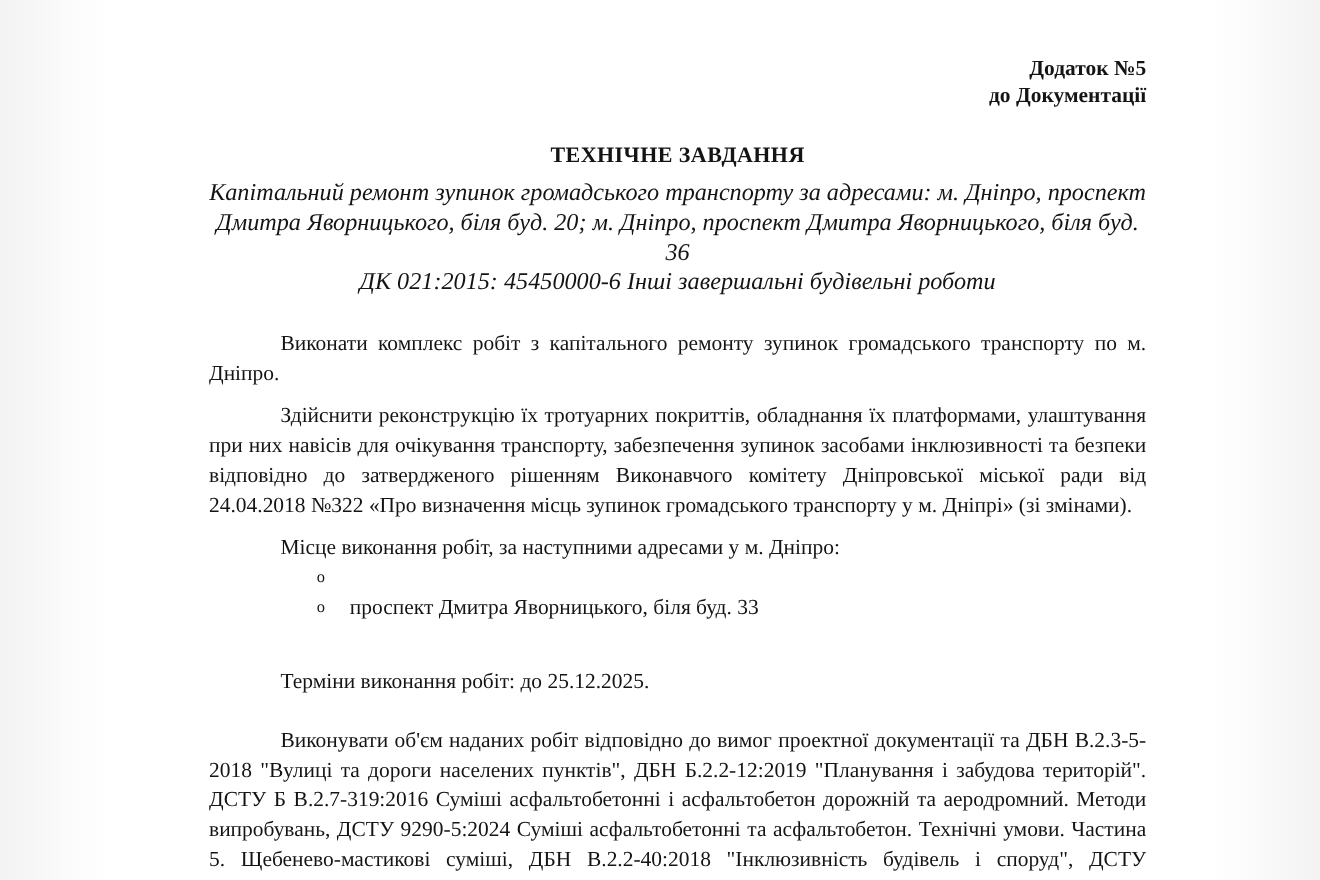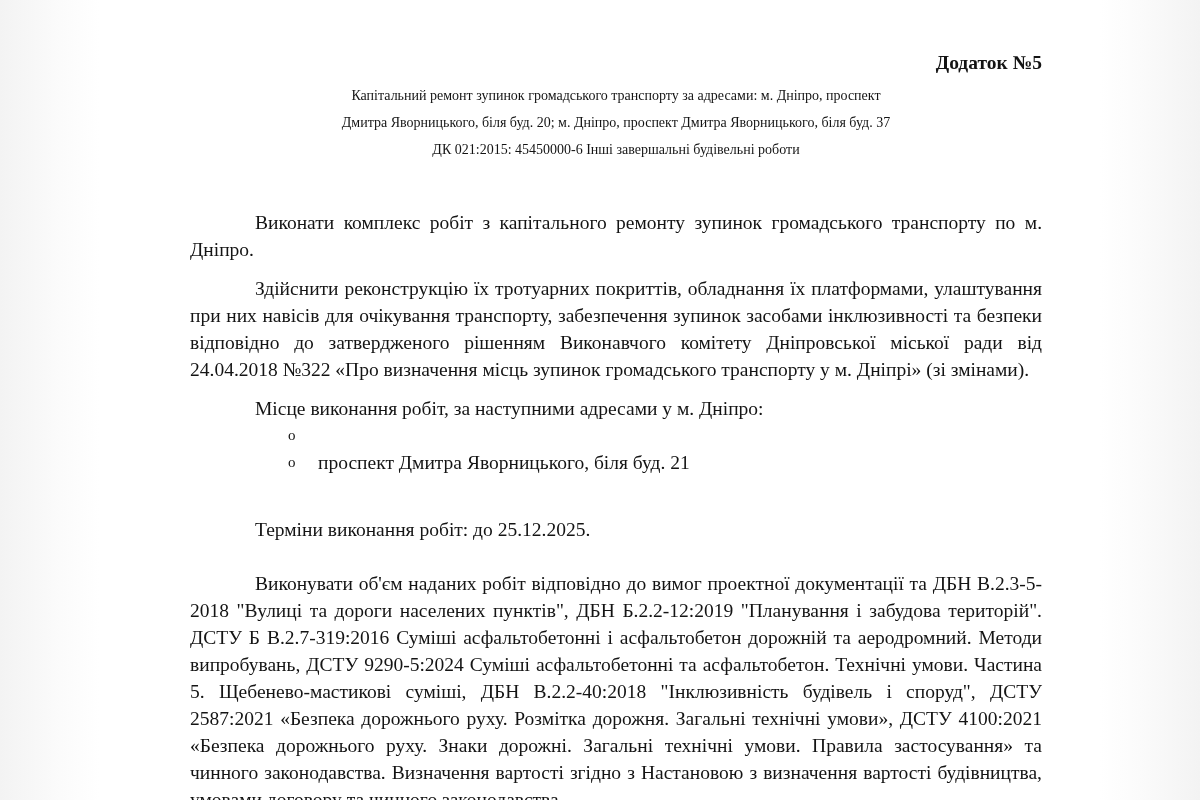--- a/index.html
+++ b/index.html
@@ -61,37 +61,38 @@
   
   .title-block { text-align: center; }
   .doc-title {
     font-weight: bold;
     font-size: 20px;
     letter-spacing: 0.4px;
     margin-top: 28px;
     line-height: 26px;
   }
   .subtitle {
-    font-size: 14px;
+    font-size: 22px;
     line-height: 27px;
     margin-top: 7px;
+    font-style: italic;
   }
   .subtitle .ln { display: block; }
 
   
   .para {
     font-size: 19.5px;
     line-height: 27px;
     text-align: justify;
     text-justify: inter-word;
     text-indent: 65px;
     margin: 0;
     hyphens: none;
   }
-  .para.first { margin-top: 46px; }
+  .para.first { margin-top: 30px; }
   .para.tight { margin-top: 12px; }
   .para.no-justify { text-align: left; }
   .para.spaced-top { margin-top: 40px; }
 
   
   .bullets {
     list-style: none;
     margin: 0;
     padding: 0;
     font-size: 19.5px;
@@ -117,43 +118,45 @@
 <body>
 
 <div class="gutter left"></div>
 <div class="gutter right"></div>
 
 <div class="page">
   <div class="content">
 
     <div class="doc-header">
       <div>Додаток №5</div>
+      <div>до Документації</div>
     </div>
 
     <div class="title-block">
+      <div class="doc-title">ТЕХНІЧНЕ ЗАВДАННЯ</div>
       <div class="subtitle">
         <span class="ln">Капітальний ремонт зупинок громадського транспорту за адресами: м. Дніпро, проспект</span>
-        <span class="ln">Дмитра Яворницького, біля буд. 20; м. Дніпро, проспект Дмитра Яворницького, біля буд. 37</span>
+        <span class="ln">Дмитра Яворницького, біля буд. 20; м. Дніпро, проспект Дмитра Яворницького, біля буд. 36</span>
         <span class="ln">ДК 021:2015: 45450000-6 Інші завершальні будівельні роботи</span>
       </div>
     </div>
 
     <p class="para first">Виконати комплекс робіт з капітального ремонту зупинок громадського транспорту по м. Дніпро.</p>
 
     <p class="para tight">Здійснити реконструкцію їх тротуарних покриттів, обладнання їх платформами, улаштування при них навісів для очікування транспорту, забезпечення зупинок засобами інклюзивності та безпеки відповідно до затвердженого рішенням Виконавчого комітету Дніпровської міської ради від 24.04.2018 №322 «Про визначення місць зупинок громадського транспорту у м. Дніпрі» (зі змінами).</p>
 
     <p class="para tight no-justify">Місце виконання робіт, за наступними адресами у м. Дніпро:</p>
 
     <ul class="bullets">
       <li>
         <span class="bullet-marker">o</span>
       </li>
       <li>
         <span class="bullet-marker">o</span>
-        <span class="bullet-text">проспект Дмитра Яворницького, біля буд. 21</span>
+        <span class="bullet-text">проспект Дмитра Яворницького, біля буд. 33</span>
       </li>
     </ul>
 
     <p class="para spaced-top no-justify">Терміни виконання робіт: до 25.12.2025.</p>
 
     <div class="final-block">
       <p class="para">Виконувати об'єм наданих робіт відповідно до вимог проектної документації та ДБН В.2.3-5-2018 "Вулиці та дороги населених пунктів", ДБН Б.2.2-12:2019 "Планування і забудова територій". ДСТУ Б В.2.7-319:2016 Суміші асфальтобетонні і асфальтобетон дорожній та аеродромний. Методи випробувань, ДСТУ 9290-5:2024 Суміші асфальтобетонні та асфальтобетон. Технічні умови. Частина 5. Щебенево-мастикові суміші, ДБН В.2.2-40:2018 "Інклюзивність будівель і споруд", ДСТУ 2587:2021 «Безпека дорожнього руху. Розмітка дорожня. Загальні технічні умови», ДСТУ 4100:2021 «Безпека дорожнього руху. Знаки дорожні. Загальні технічні умови. Правила застосування» та чинного законодавства. Визначення вартості згідно з Настановою з визначення вартості будівництва, умовами договору та чинного законодавства.</p>
     </div>
 
   </div>

